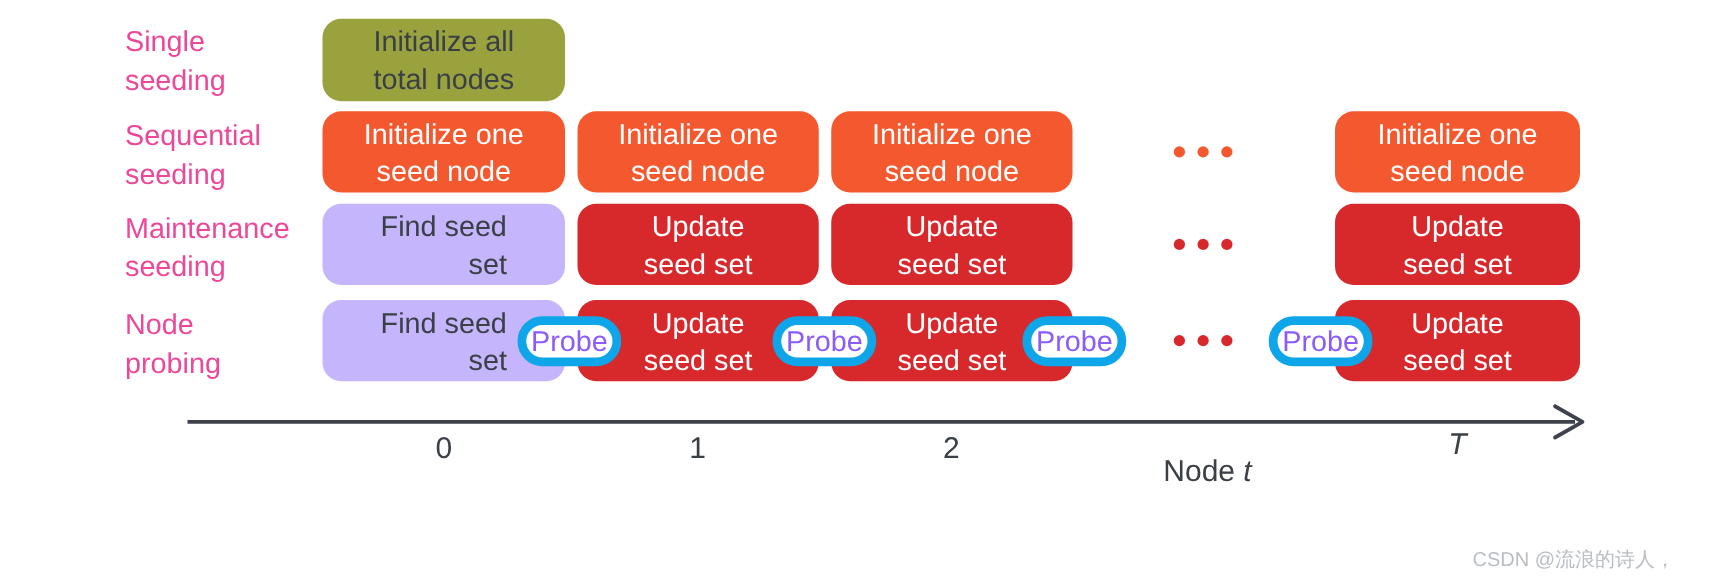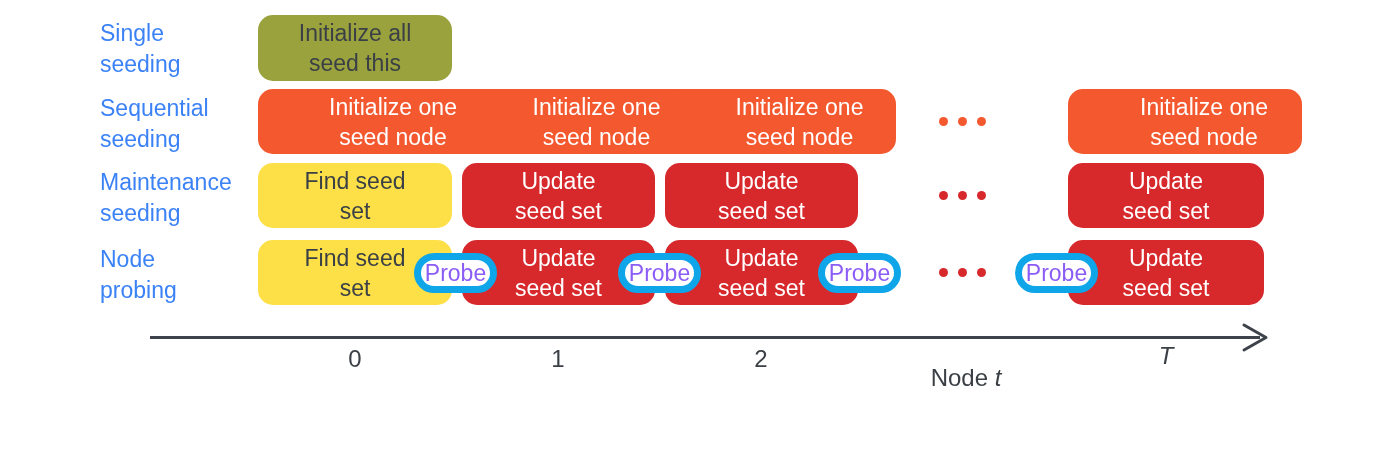--- a/index.html
+++ b/index.html
@@ -1,38 +1,38 @@
 <!DOCTYPE html>
 <html><head>
 <meta charset="utf-8">
 <style>
   html,body{margin:0;padding:0;background:#ffffff;}
   .stage{
     position:relative;width:1375px;height:465px;background:#ffffff;overflow:hidden;
     font-family:"Liberation Sans",sans-serif;
   }
   .row-label{
-    position:absolute;left:100px;color:#3b82f6;font-size:23px;line-height:31px;
+    position:absolute;left:100px;color:#ec4899;font-size:23px;line-height:31px;
     white-space:pre-line;
   }
   .box{
     position:absolute;border-radius:15px;display:flex;align-items:center;justify-content:center;
     text-align:center;white-space:pre-line;font-size:23px;line-height:30px;z-index:1;
   }
   .olive{background:#9aa23e;color:#3b4046;}
   .orange{background:#f4582e;color:#ffffff;}
   .red{background:#d7282c;color:#ffffff;}
-  .yellow{background:#fde047;color:#3b4046;}
+  .yellow{background:#c4b5fd;color:#3b4046;text-align:right;}
   .teal{background:#2f9c85;color:#ffffff;}
   .col0{left:258px;width:194px;}
   .col1{left:462px;width:193px;}
   .col2{left:665px;width:193px;}
   .colT{left:1068px;width:196px;}
   .row1{top:15px;height:66px;}
-  .row2{top:89px;height:65px;padding-left:38px;}
+  .row2{top:89px;height:65px;}
   .row3{top:163px;height:65px;}
   .row4{top:240px;height:65px;}
   .probe{
     position:absolute;top:253px;width:83px;height:40px;box-sizing:border-box;
     background:#ffffff;border:7px solid #0ea5e9;border-radius:21px;color:#8b5cf6;
     display:flex;align-items:center;justify-content:center;font-size:23px;z-index:3;
   }
   .dots{position:absolute;display:flex;gap:10px;z-index:1;}
   .dot{width:9px;height:9px;border-radius:50%;}
   .dot-orange{background:#f4582e;}
@@ -64,21 +64,21 @@
   <div class="row-label" style="top:18px;">Single
 seeding</div>
   <div class="row-label" style="top:93px;">Sequential
 seeding</div>
   <div class="row-label" style="top:167px;">Maintenance
 seeding</div>
   <div class="row-label" style="top:244px;">Node
 probing</div>
 
   <div class="box olive col0 row1">Initialize all
-seed this</div>
+total nodes</div>
 
   <div class="box orange col0 row2">Initialize one
 seed node</div>
   <div class="box orange col1 row2">Initialize one
 seed node</div>
   <div class="box orange col2 row2">Initialize one
 seed node</div>
   <div class="box orange colT row2">Initialize one
 seed node</div>
   <div class="dots" style="left:939px;top:117px;">
@@ -122,14 +122,15 @@
   <div class="axis-line"></div>
   <svg class="arrowhead" width="32" height="33" viewBox="0 0 32 33">
     <polyline points="6,4 28,16.5 6,29" fill="none" stroke="#3d424b" stroke-width="3" stroke-linecap="round" stroke-linejoin="round"></polyline>
   </svg>
   <div class="tick" style="left:355px;">0</div>
   <div class="tick" style="left:558px;">1</div>
   <div class="tick" style="left:761px;">2</div>
   <div class="tick tick-T" style="left:1166px;">T</div>
   <div class="axis-label"><span>Node</span>&nbsp;<span class="var">t</span></div>
 
+  <div class="watermark">CSDN @流浪的诗人，</div>
 
 </div>
 
 </body></html>

